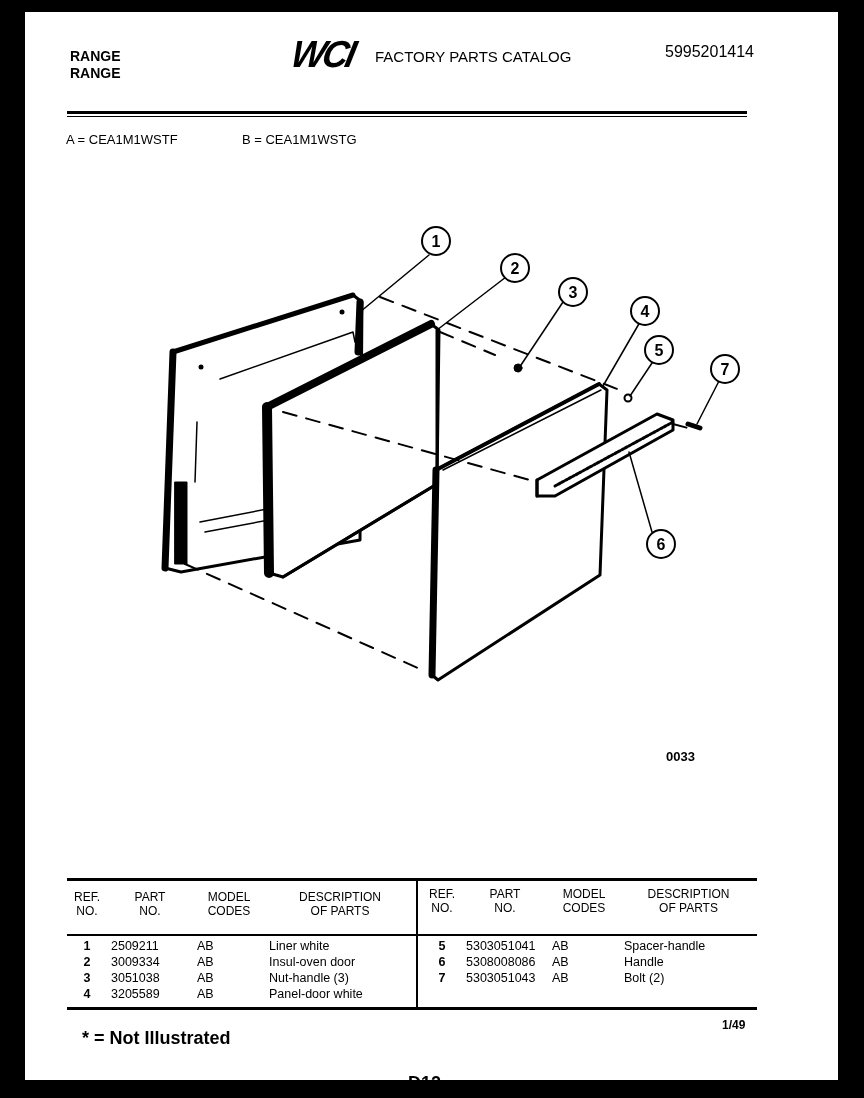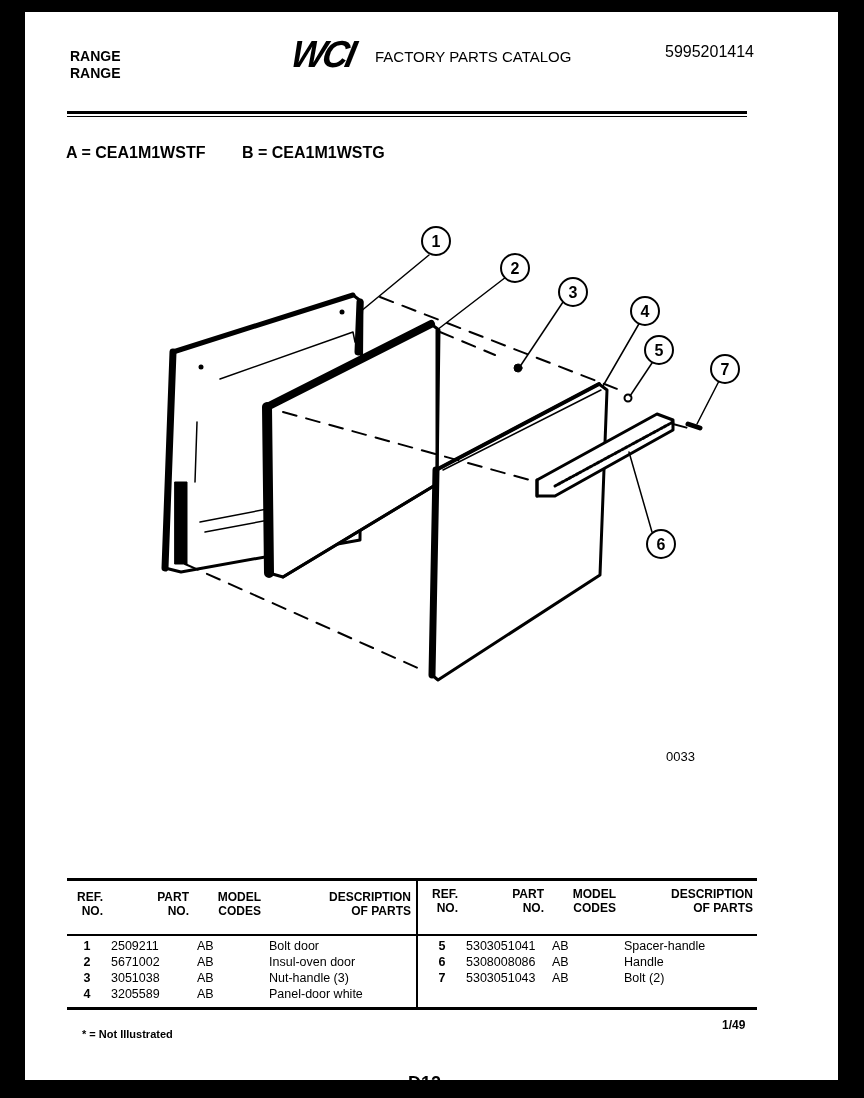--- a/index.html
+++ b/index.html
@@ -14,39 +14,39 @@
     .abs { position: absolute; }
     .brand { left: 45px; top: 36px; font-size: 14px; font-weight: bold; line-height: 17px; }
     .logo-wrap { left: 267px; top: 24px; display: flex; align-items: center; }
     .logo {
       font-size: 36px; font-weight: bold; font-style: italic; letter-spacing: -3px;
       transform: skewX(-12deg) scaleY(1.05); line-height: 36px;
     }
     .catalog-title { font-size: 15px; font-weight: normal; margin-left: 22px; margin-top: 4px; }
     .catalog-no { left: 640px; top: 31px; font-size: 16px; font-weight: normal; }
     .rule { left: 42px; height: 3px; background: #000; }
-    .models { top: 132px; font-size: 16px; font-weight: bold; }
+    .models { top: 120px; font-size: 13px; font-weight: normal; }
     .diagram { left: 0; top: 0; width: 813px; height: 780px; }
-    .fig-code { left: 641px; top: 737px; font-size: 13px; font-weight: normal; }
+    .fig-code { left: 641px; top: 737px; font-size: 13px; font-weight: bold; }
     table.parts {
       position: absolute; border-collapse: collapse; font-size: 12.5px; line-height: 16px;
     }
     table.parts th {
-      text-align: right; font-weight: bold; font-size: 12px; line-height: 14px;
+      text-align: center; font-weight: normal; font-size: 12px; line-height: 14px;
       padding: 9px 4px 8px 4px; vertical-align: top;
     }
     table.parts td { padding: 0 4px; vertical-align: top; }
     table.parts td.ref { text-align: center; font-weight: bold; }
     .tbl-frame {
       left: 42px; top: 866px; width: 690px; height: 126px;
       border-top: 3px solid #000; border-bottom: 3px solid #000;
     }
     .tbl-head-rule { left: 42px; top: 922px; width: 690px; height: 2px; background: #000; }
     .tbl-divider { left: 391px; top: 866px; width: 2px; height: 129px; background: #000; }
-    .footnote { left: 57px; top: 1016px; font-size: 11px; font-weight: bold; }
+    .footnote { left: 57px; top: 1016px; font-size: 18px; font-weight: bold; }
     .page-id { left: 383px; top: 1017px; font-size: 18px; font-weight: bold; margin-top: 44px; }
     .date { left: 697px; top: 1006px; font-size: 12px; font-weight: bold; }
   </style>
 </head>
 <body>
 
 <div class="page">
 
   <div class="abs brand">
     <div>RANGE</div>
@@ -182,25 +182,25 @@
       </tr>
     </thead>
     <tbody>
       <tr>
           <td colspan="4" style="height:12px;padding:0"></td>
         </tr>
       <tr>
         <td class="ref">1</td>
         <td>2509211</td>
         <td>AB</td>
-        <td>Bolt door</td>
+        <td>Liner white</td>
       </tr>
       <tr>
         <td class="ref">2</td>
-        <td>5671002</td>
+        <td>3009334</td>
         <td>AB</td>
         <td>Insul-oven door</td>
       </tr>
       <tr>
         <td class="ref">3</td>
         <td>3051038</td>
         <td>AB</td>
         <td>Nut-handle (3)</td>
       </tr>
       <tr>

